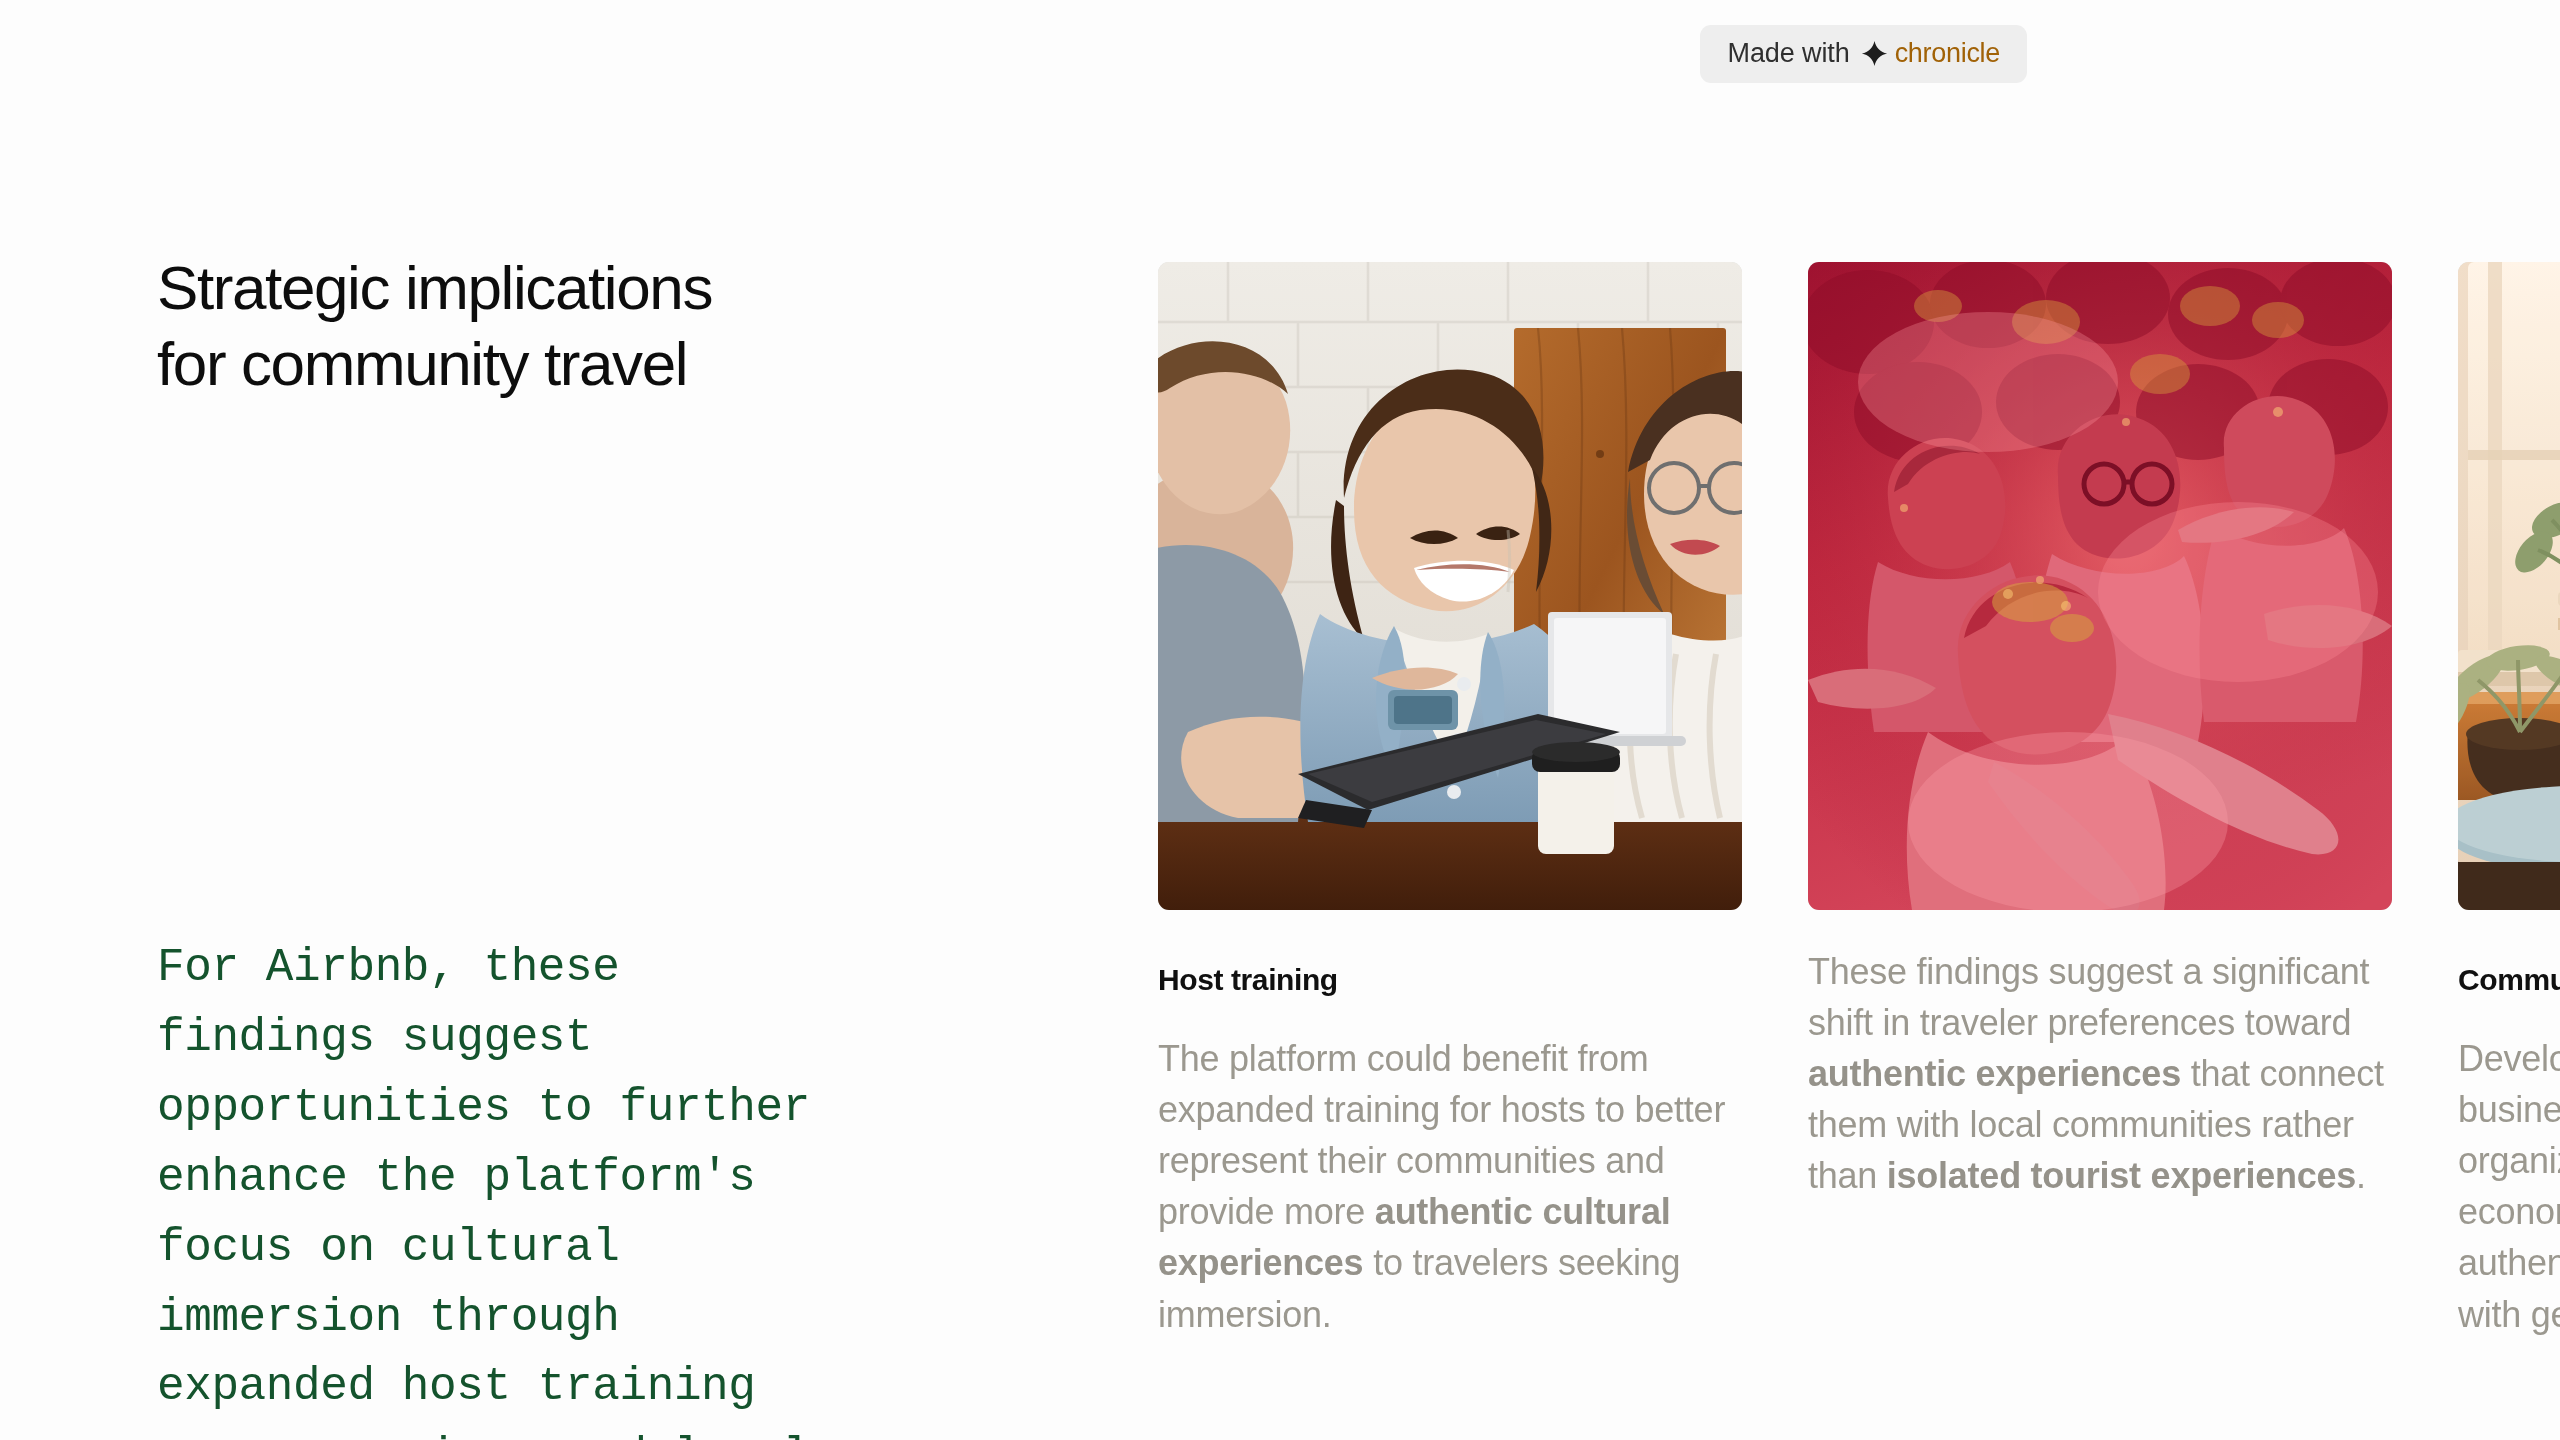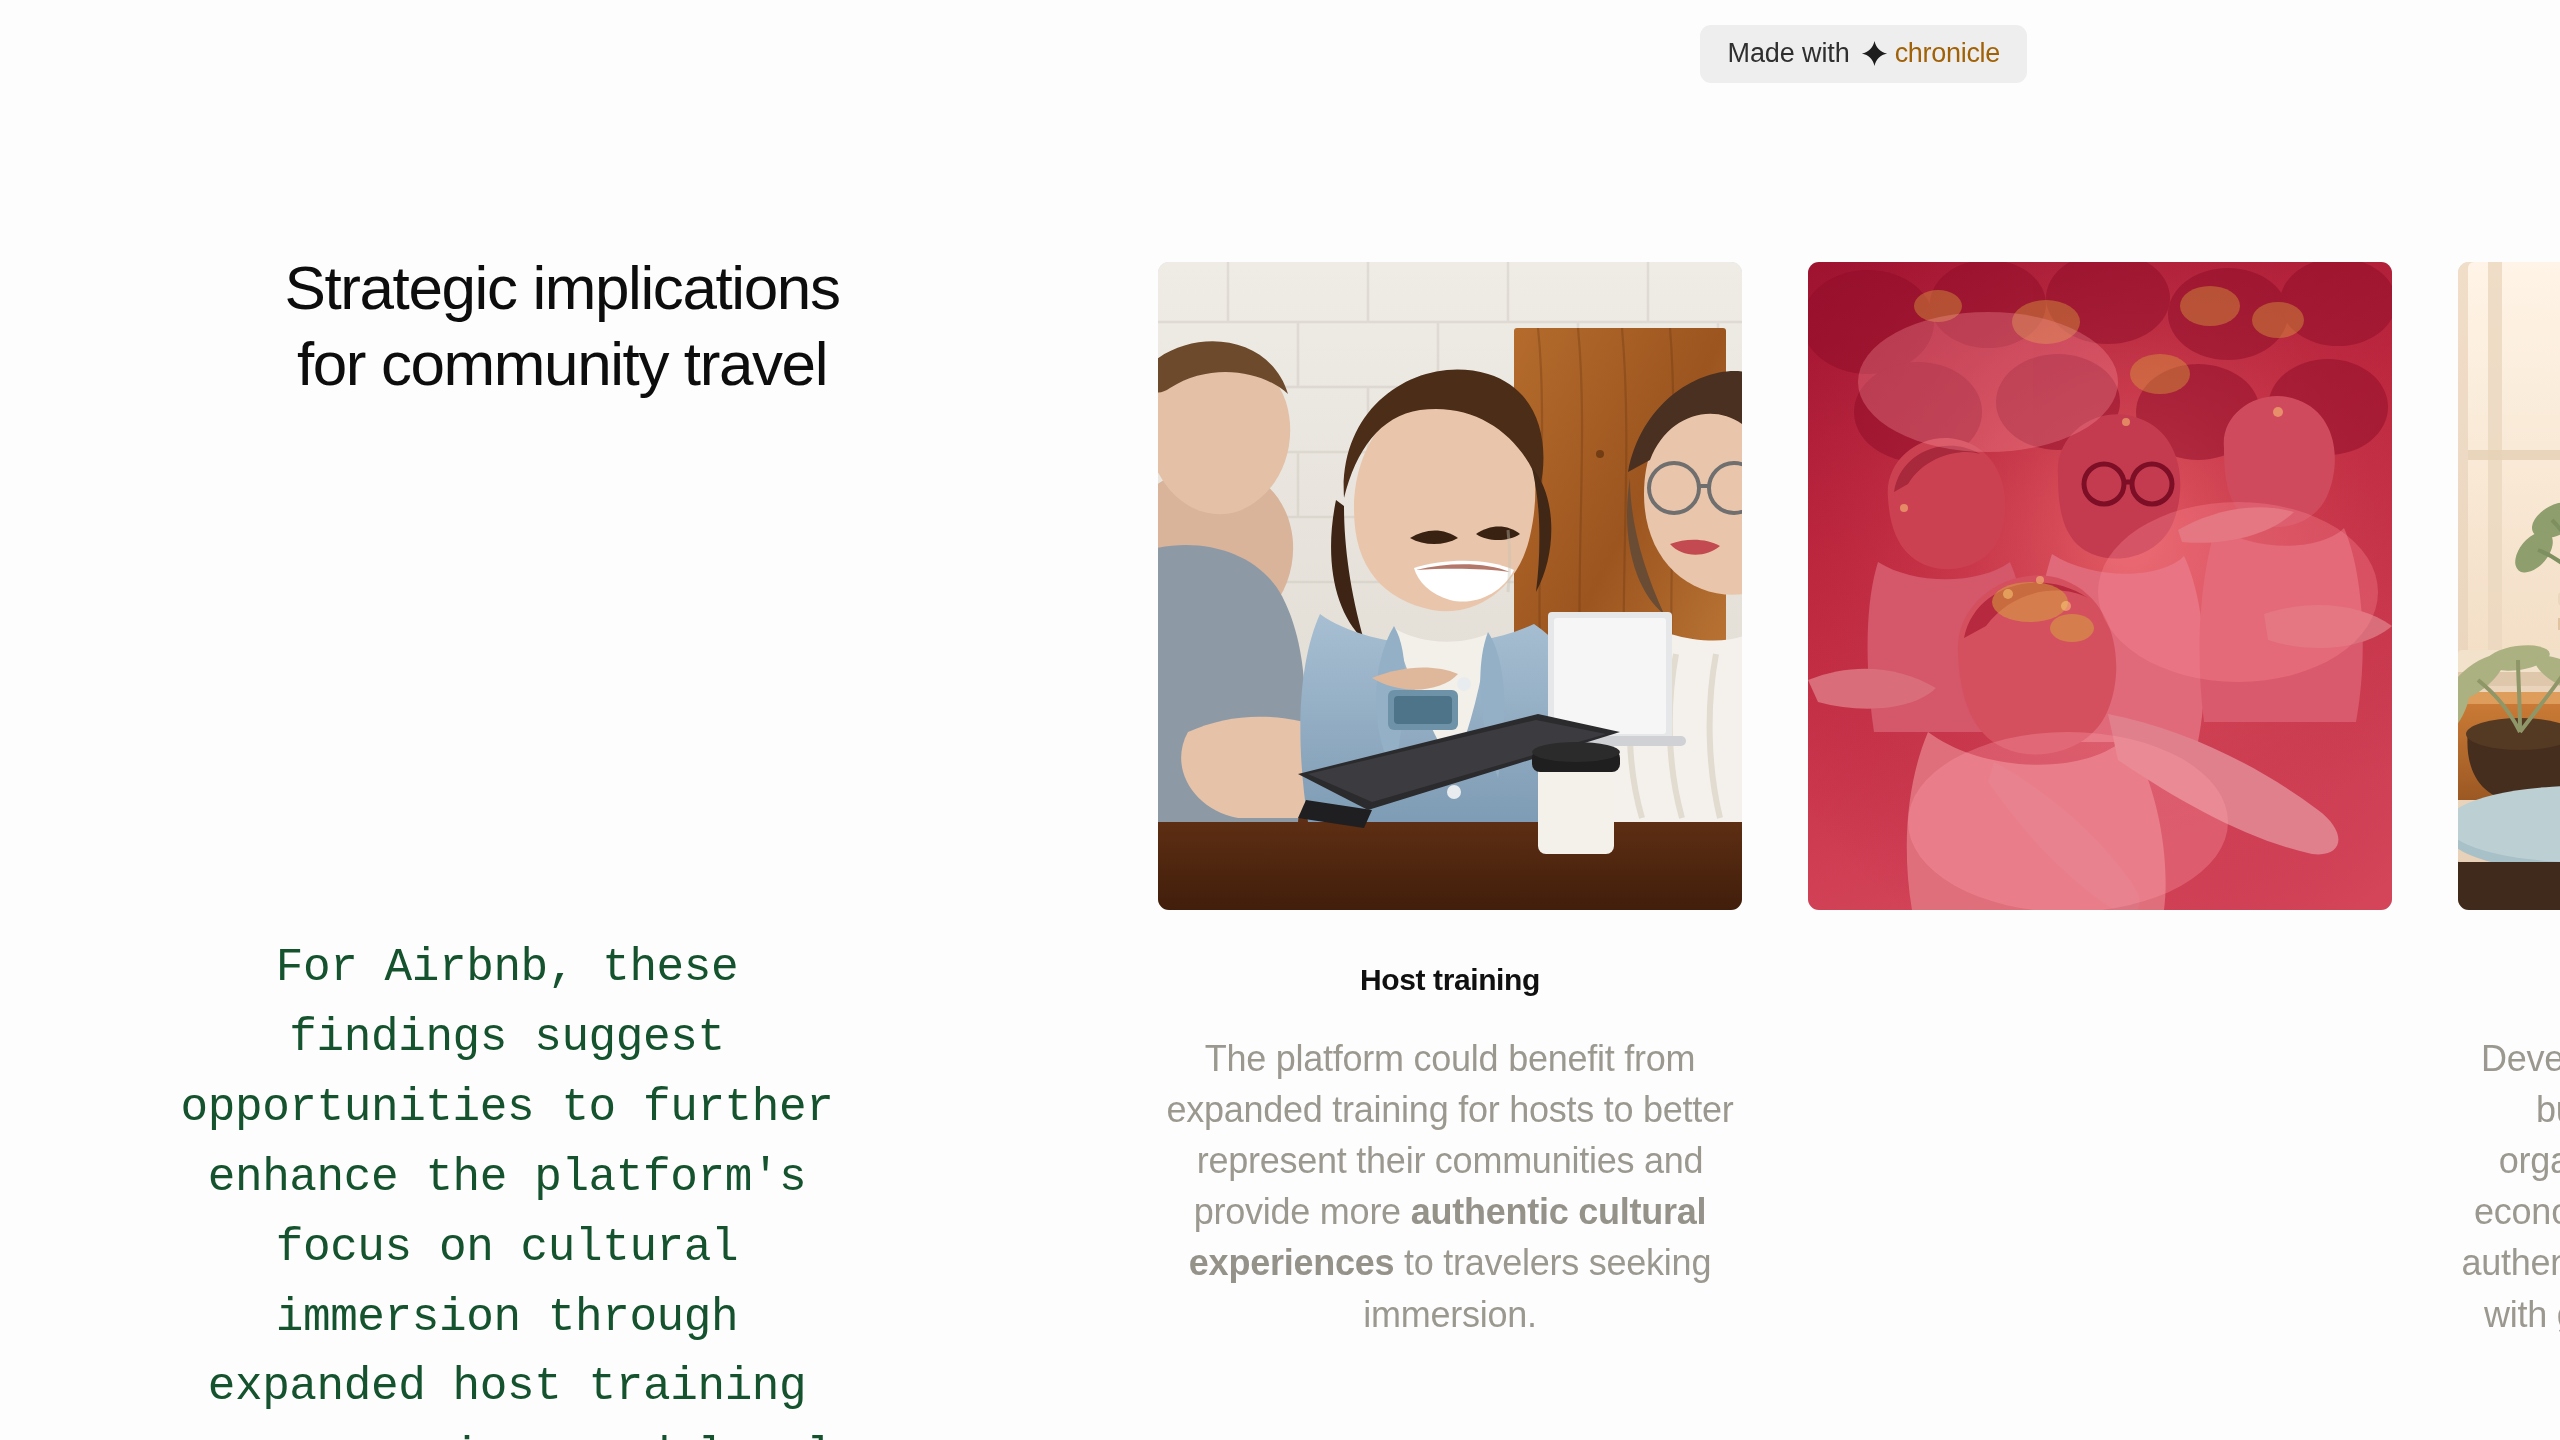--- a/index.html
+++ b/index.html
@@ -2,21 +2,21 @@
 <html><head>
 <meta charset="utf-8">
 <style>
   * { margin:0; padding:0; box-sizing:border-box; }
   html, body {
     width:2560px; height:1440px;
     background:#fdfdfd;
     font-family:"Liberation Sans", sans-serif;
     overflow:hidden;
   }
-  .slide { position:relative; width:2060px; height:1440px; background:#fdfdfd;text-align:center; }
+  .slide { position:relative; width:2060px; height:1440px; background:#fdfdfd; }
 
   
   .badge {
     position:absolute; top:25px; right:33px;
     display:flex; align-items:center; gap:11px;
     background:#eeeeee; border-radius:11px;
     padding:13px 27px 14px 27px;
   }
   .badge-made { font-size:27px; color:#2f2f2f; letter-spacing:-0.1px; }
   .badge-brand { display:flex; align-items:center; gap:7px; }
@@ -265,20 +265,21 @@
           <g opacity="0.5" fill="#ffd27a">
             <circle cx="200" cy="332" r="5"></circle>
               <circle cx="232" cy="318" r="4"></circle>
               <circle cx="258" cy="344" r="5"></circle>
             <circle cx="318" cy="160" r="4"></circle>
               <circle cx="96" cy="246" r="4"></circle>
               <circle cx="470" cy="150" r="5"></circle>
           </g>
         </svg>
       </div>
+      <div class="card-body">These findings suggest a significant shift in traveler preferences toward <b>authentic experiences</b> that connect them with local communities rather than <b>isolated tourist experiences</b>.</div>
     </div>
 
     <div class="card">
       <div class="card-media">
         <svg viewBox="0 0 584 648" preserveAspectRatio="xMidYMid slice">
           <defs>
             <linearGradient id="c3wall" x1="0" y1="0" x2="1" y2="1">
               <stop offset="0" stop-color="#efe4d6"></stop>
                 <stop offset="1" stop-color="#d9c4ae"></stop>
             </linearGradient>

